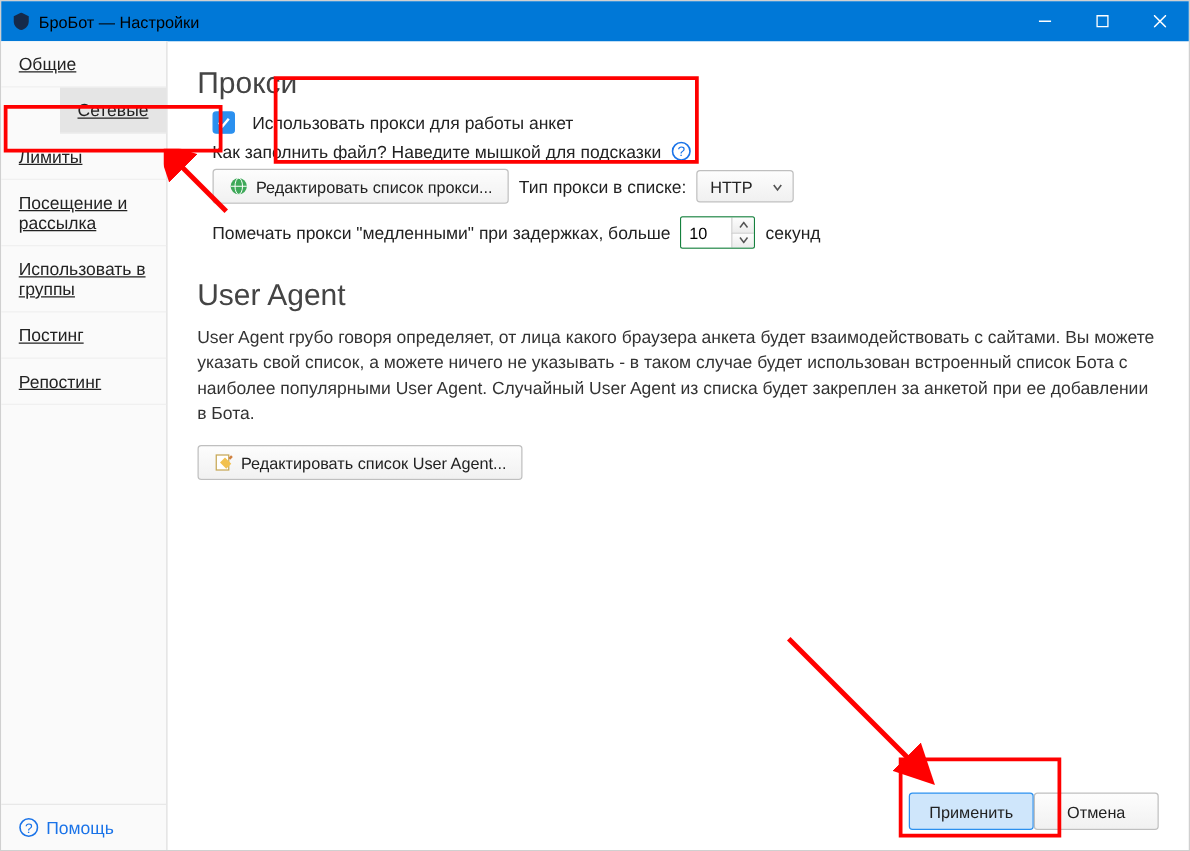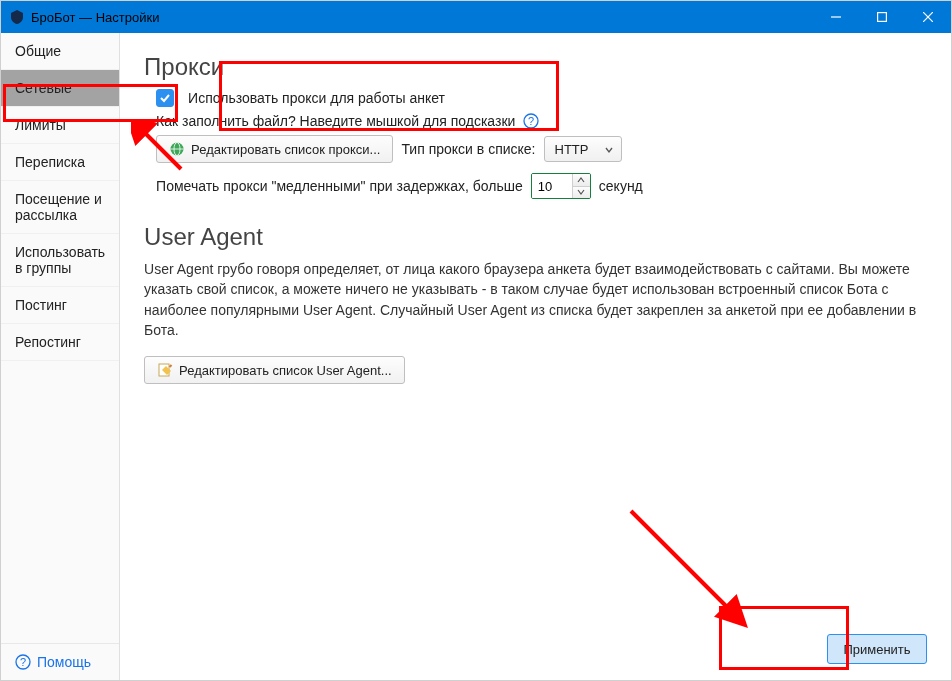--- a/index.html
+++ b/index.html
@@ -21,26 +21,26 @@
   .win-controls { position: absolute; right: 0; top: 0; height: 32px; display: flex; }
   .win-btn { width: 46px; height: 32px; display: flex; align-items: center; justify-content: center; color: #fff; }
   .win-btn svg { stroke: #fff; }
 
   
   .body { display: flex; height: calc(100% - 32px); }
   .sidebar {
     width: 196px; background: #fafafa; border-right: 1px solid #e0e0e0;
     display: flex; flex-direction: column; position: relative;
   }
-  .sidebar .items { flex: 1 1 auto; }
+  .sidebar .items { flex: 1 1 auto; text-decoration: underline; }
   .sidebar-item {
     padding: 10px 14px; font-size: 14px; color: #222; cursor: default;
     border-bottom: 1px solid #f0f0f0;
   }
-  .sidebar-item.selected { background: #a3a3a3; }
+  .sidebar-item.selected { background: #e5e5e5; margin-left: 47px; }
   .help {
     padding: 10px 14px; display: flex; align-items: center; gap: 6px;
     border-top: 1px solid #e8e8e8; color: #1a73e8;
   }
   .help .q {
     width: 16px; height: 16px; display:inline-block;
   }
 
   .content {
     flex: 1 1 auto; padding: 18px 24px 16px 24px; position: relative;
@@ -145,21 +145,20 @@
     </div>
   </div>
 
   <div class="body">
 
     <div class="sidebar">
       <div class="items">
         <div class="sidebar-item">Общие</div>
         <div class="sidebar-item selected">Сетевые</div>
         <div class="sidebar-item">Лимиты</div>
-        <div class="sidebar-item">Переписка</div>
         <div class="sidebar-item">Посещение и рассылка</div>
         <div class="sidebar-item">Использовать в группы</div>
         <div class="sidebar-item">Постинг</div>
         <div class="sidebar-item">Репостинг</div>
       </div>
       <div class="help">
         <span class="q">
           <svg width="16" height="16" viewBox="0 0 16 16">
               <circle cx="8" cy="8" r="7" fill="none" stroke="#1a73e8" stroke-width="1.3"></circle>
               <text x="8" y="12" font-size="11" text-anchor="middle" fill="#1a73e8">?</text>
@@ -247,20 +246,23 @@
               </svg>
           </span>
           <span>Редактировать список User Agent...</span>
         </button>
       </div>
 
       <div class="footer">
         <button class="push-btn primary">
           <span>Применить</span>
         </button>
+        <button class="push-btn">
+          <span>Отмена</span>
+        </button>
       </div>
     </div>
   </div>
 
   <div class="redbox rb-sidebar"></div>
   <div class="redbox rb-proxy"></div>
   <div class="redbox rb-apply"></div>
 
   <svg class="arrow-svg" style="top:118px; left:130px;" width="60" height="60" viewBox="0 0 60 60">
     <defs>

